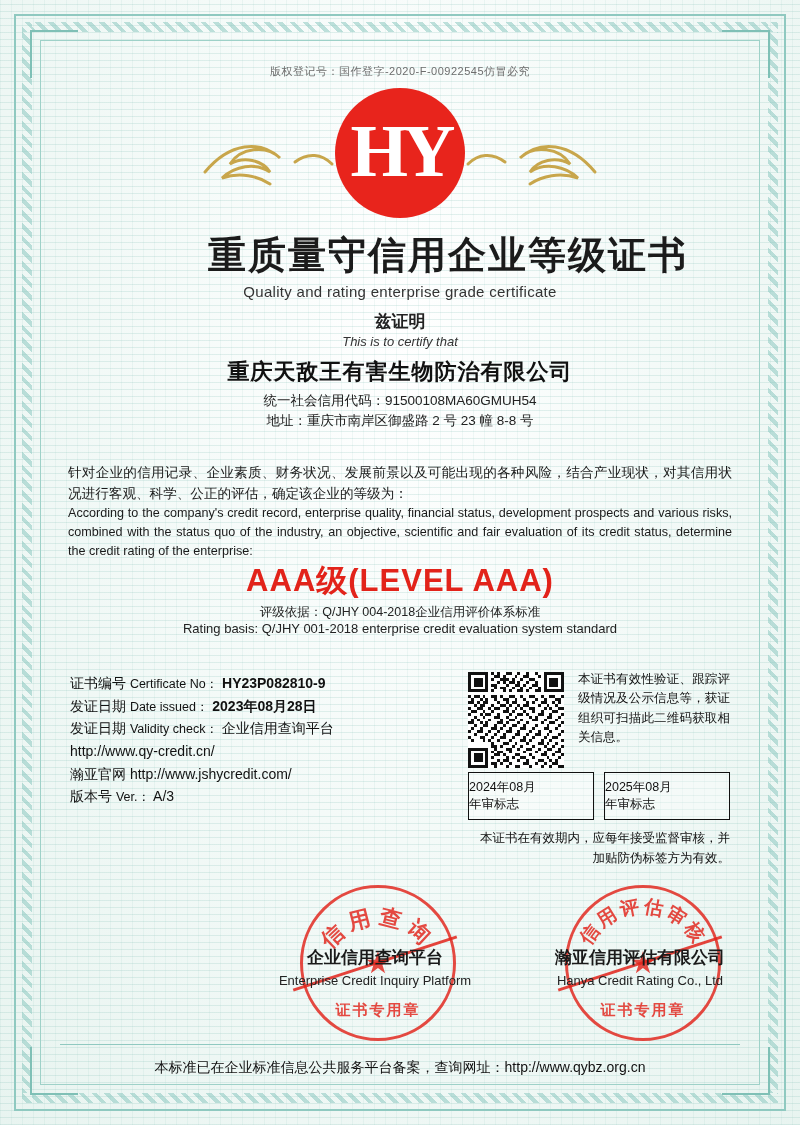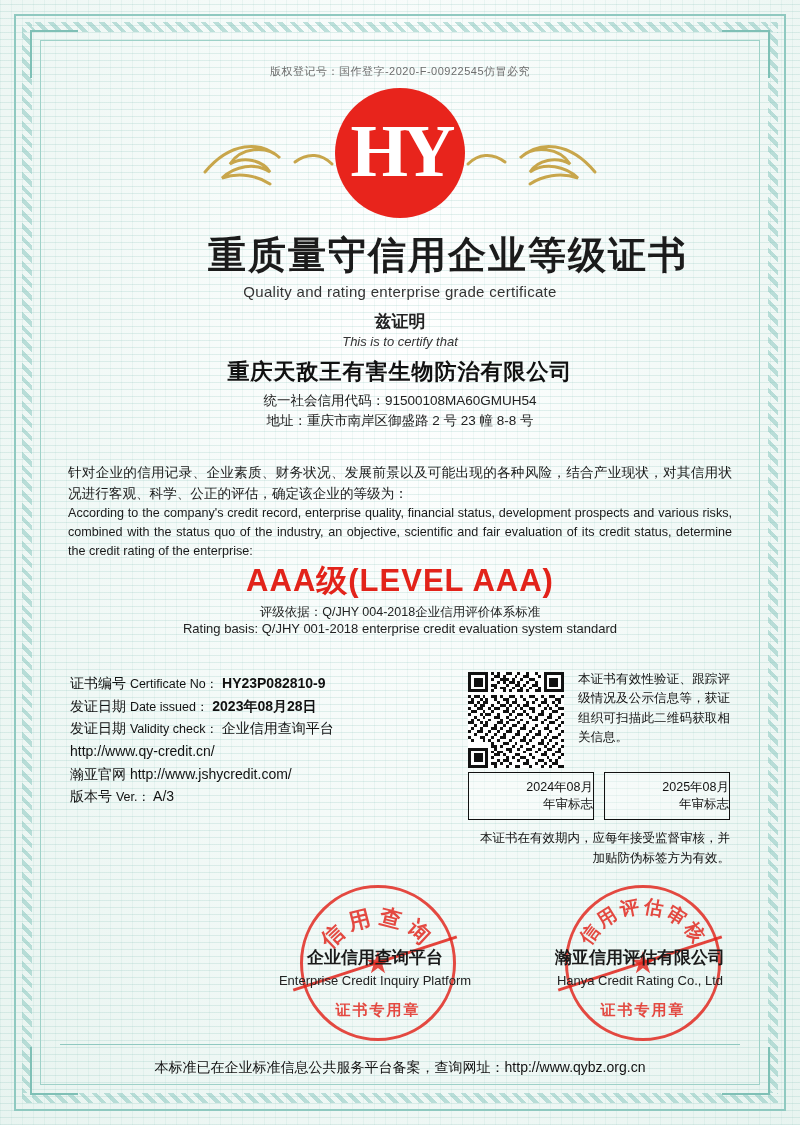--- a/index.html
+++ b/index.html
@@ -166,21 +166,21 @@
     position:absolute;left:578px;top:670px;width:152px;
     font-size:12.5px;line-height:1.55;color:#111;text-align:justify;
   }
 
   .seal-boxes{
     position:absolute;left:468px;top:772px;width:262px;
     display:flex;gap:10px;
   }
   .seal-box{
     width:126px;height:46px;border:1px solid #111;
-    display:flex;flex-direction:column;align-items:flex-end;justify-content:center;
+    display:flex;flex-direction:column;align-items:flex-start;justify-content:center;
     font-size:12.5px;color:#111;line-height:1.35;background:rgba(255,255,255,.35);
   }
   .seal-note{
     position:absolute;left:468px;top:828px;width:262px;
     font-size:12.5px;line-height:1.6;color:#111;text-align:right;
   }
 
   
   .stamp{
     position:absolute;width:150px;height:150px;border-radius:50%;

